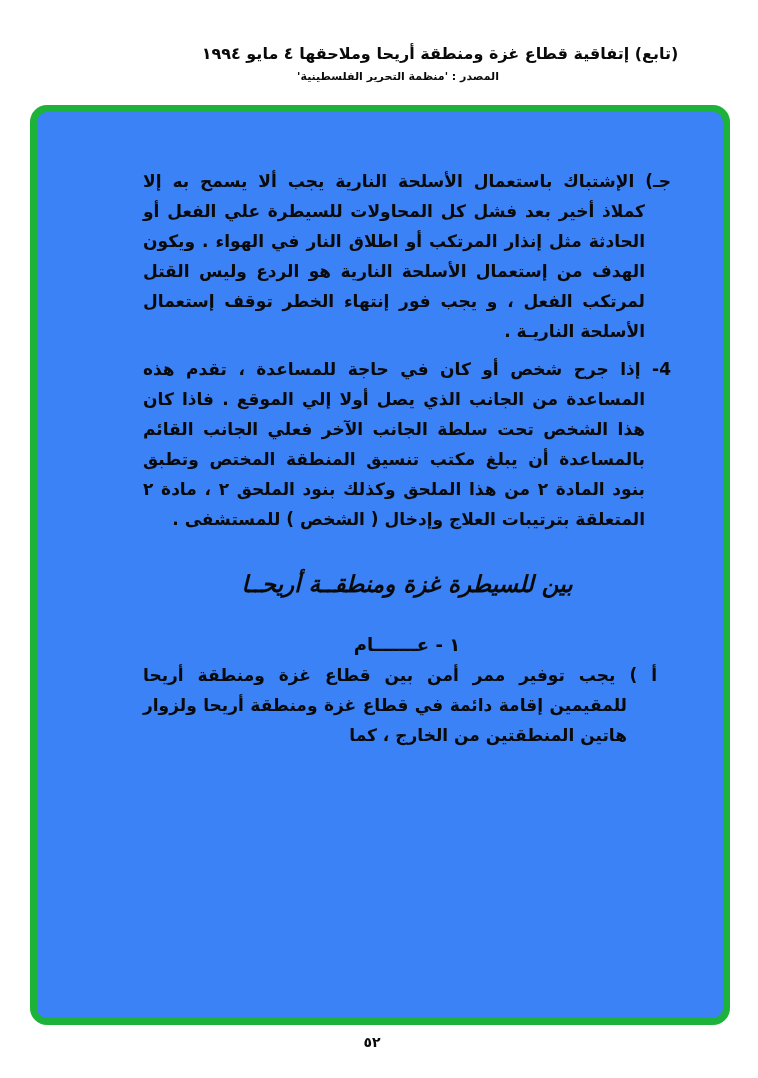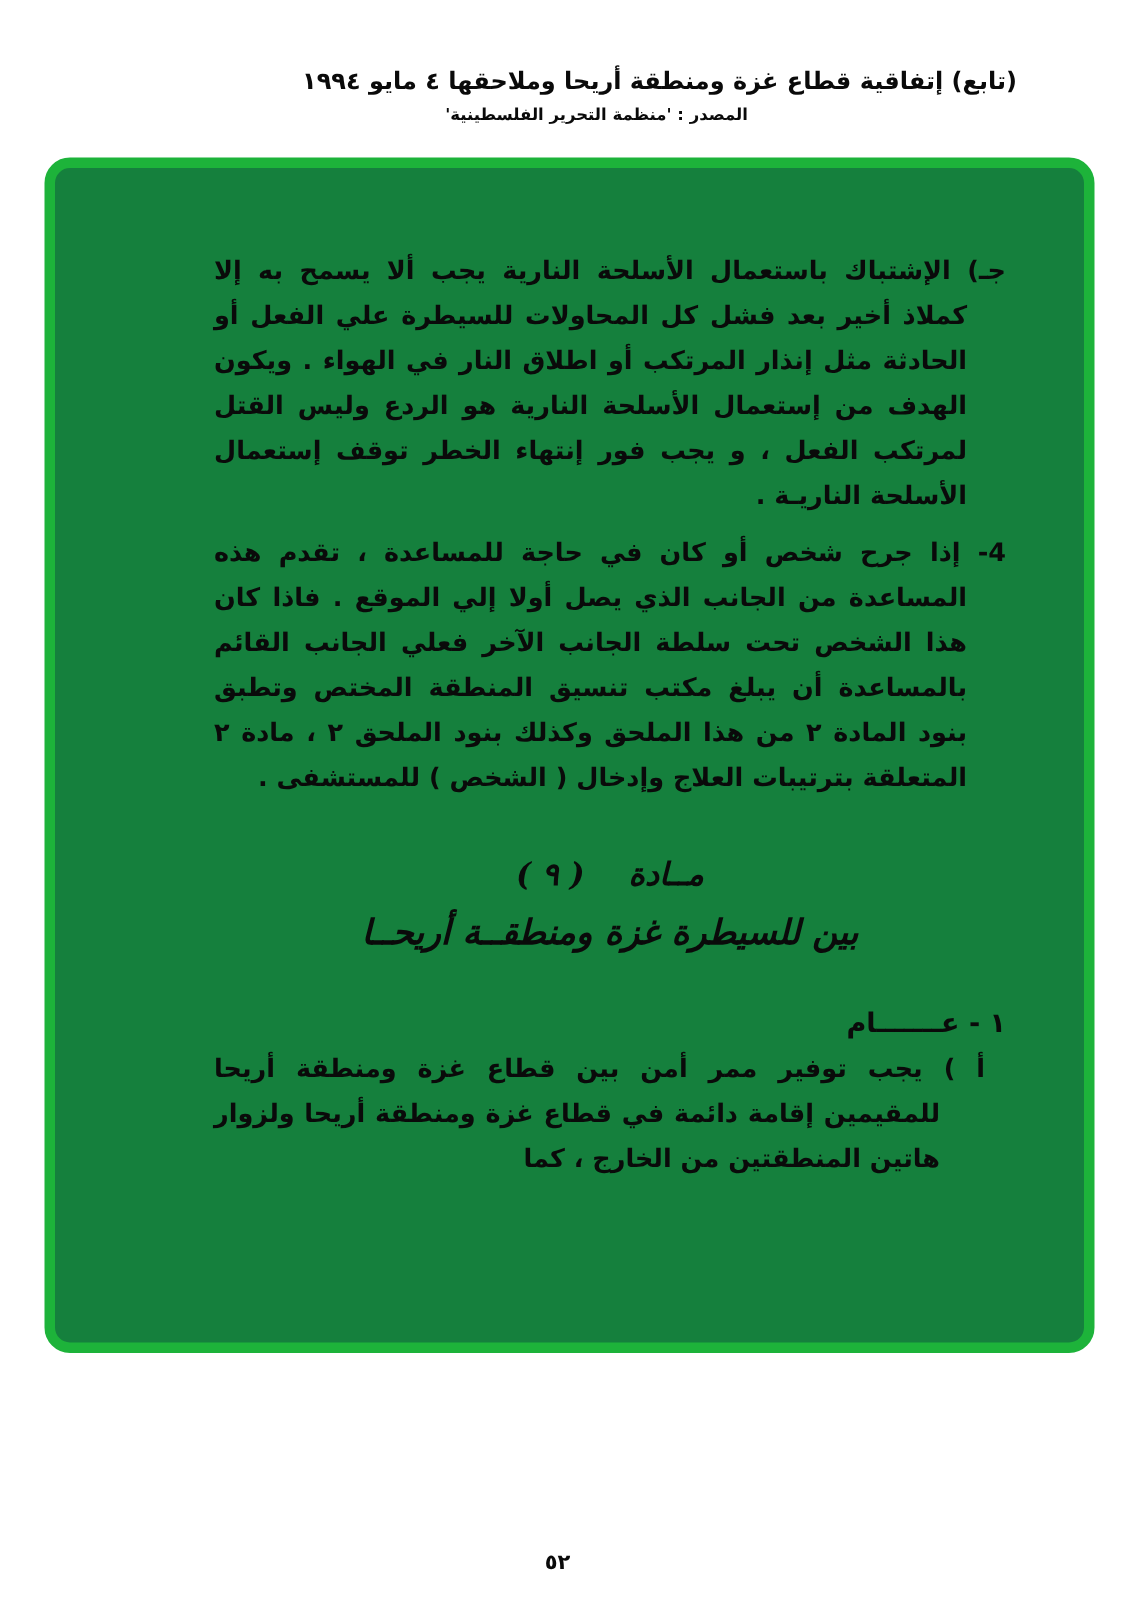--- a/index.html
+++ b/index.html
@@ -25,25 +25,25 @@
     font-size: 11px; font-weight: 700;
     margin-top: 7px;
     transform: translateX(11px);
     white-space: nowrap;
   }
 
   
   .frame {
     position: absolute;
     left: 30px; top: 105px;
-    width: 700px; height: 797px;
+    width: 700px; height: 920px;
     box-sizing: border-box;
     border: 7px solid #1db33a;
     border-radius: 17px;
-    background: #15803d;
+    background: #3b82f6;
   }
 
   
   .content {
     position: absolute;
     box-sizing: border-box;
     top: 0; left: 0; right: 0;
     padding: 54px 52px 0 106px;
   }
   .para {
@@ -66,21 +66,21 @@
     font-weight: 700;
   }
   .article-heading .line1 { font-size: 21px; line-height: 38px; }
   .article-heading .line2 { font-size: 21px; line-height: 38px; }
   .article-heading .line3 { font-size: 23px; line-height: 40px; }
 
   .section-heading {
     margin-top: 28px;
     font-size: 18px;
     font-weight: 700;
-    text-align: right;
+    text-align: center;
     line-height: 26px;
   }
 
   .sub-para {
     margin-top: 2px;
     margin-right: 14px;       
     padding-right: 30px;
     text-indent: -30px;
   }
 
@@ -107,21 +107,20 @@
 
   <div class="frame">
     <div class="content">
 
       <p class="para"><span class="marker">جـ)</span> <span>الإشتباك باستعمال الأسلحة النارية يجب ألا يسمح به إلا كملاذ أخير بعد فشل كل المحاولات للسيطرة علي الفعل أو الحادثة مثل إنذار المرتكب أو اطلاق النار في الهواء . ويكون الهدف من إستعمال الأسلحة النارية هو الردع وليس القتل لمرتكب الفعل ، و يجب فور إنتهاء الخطر توقف إستعمال الأسلحة الناريـة .</span></p>
 
 
       <p class="para"><span class="marker">4-</span> <span>إذا جرح شخص أو كان في حاجة للمساعدة ،  تقدم هذه المساعدة من الجانب الذي يصل أولا إلي الموقع . فاذا كان هذا الشخص تحت سلطة الجانب الآخر فعلي الجانب القائم بالمساعدة أن يبلغ مكتب تنسيق المنطقة المختص وتطبق بنود المادة ٢ من هذا الملحق وكذلك بنود الملحق ٢ ، مادة ٢ المتعلقة بترتيبات العلاج وإدخال ( الشخص ) للمستشفى .</span></p>
 
       <div class="article-heading">
-        <div class="line1">مــادة &nbsp;&nbsp; ( ٩ )</div>
         <div class="line3">بين للسيطرة غزة ومنطقــة أريحــا</div>
       </div>
 
       <div class="section-heading">١ - عـــــــام</div>
 
       <p class="para sub-para"><span class="marker">أ )</span> <span>يجب توفير ممر أمن بين قطاع غزة ومنطقة أريحا للمقيمين إقامة دائمة في قطاع غزة ومنطقة أريحا ولزوار هاتين المنطقتين من الخارج ،  كما</span></p>
 
     </div>
   </div>
 

